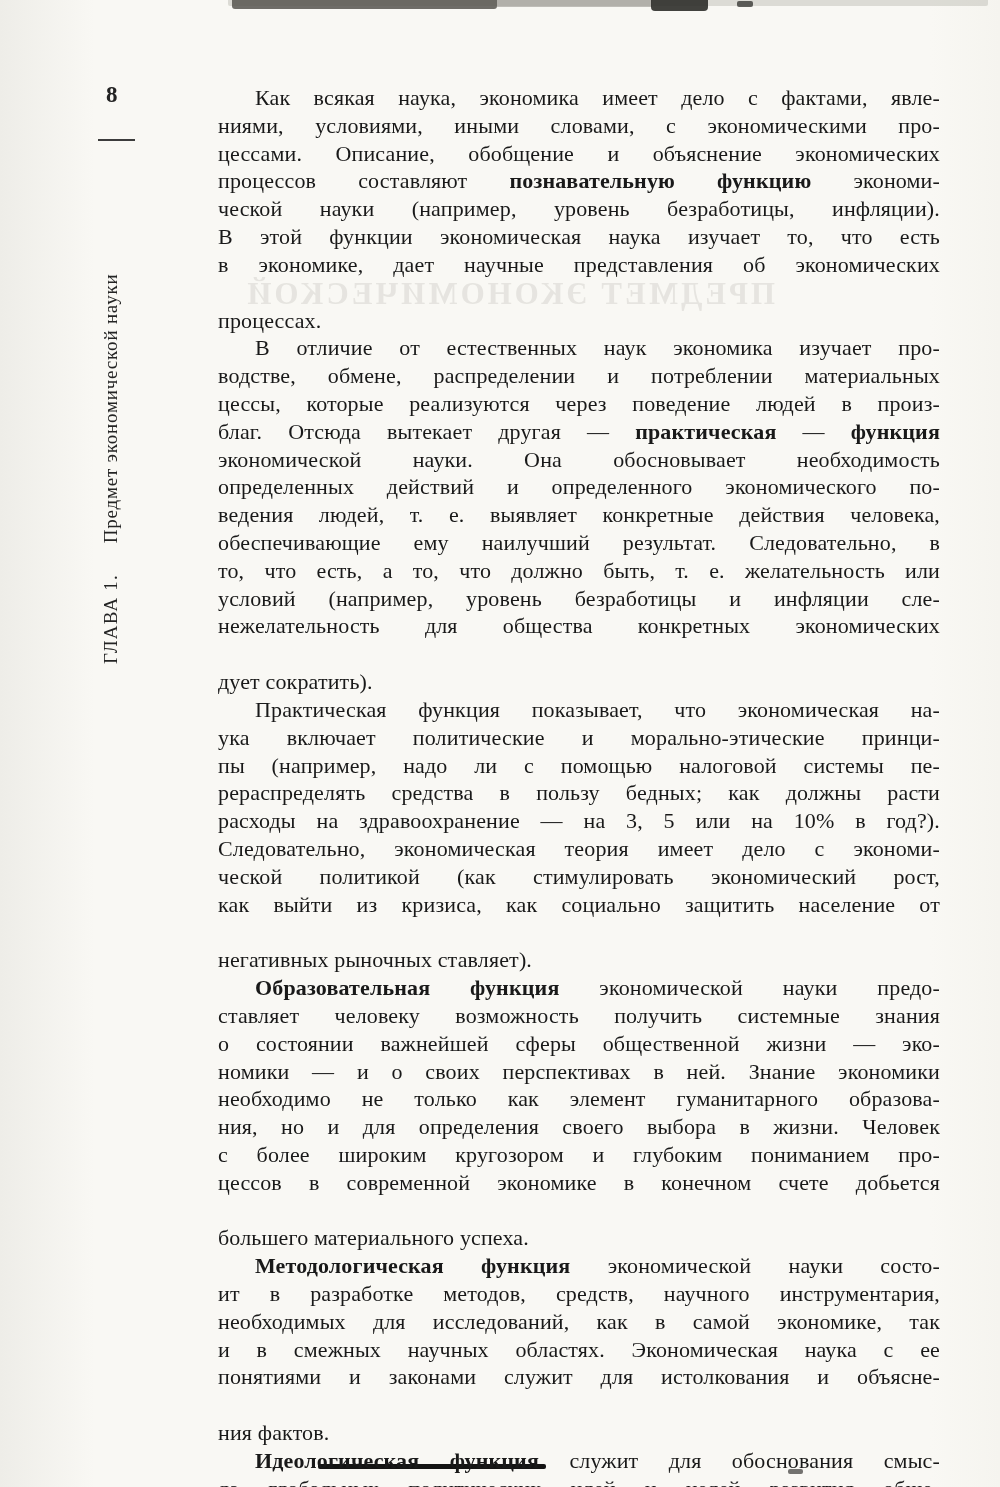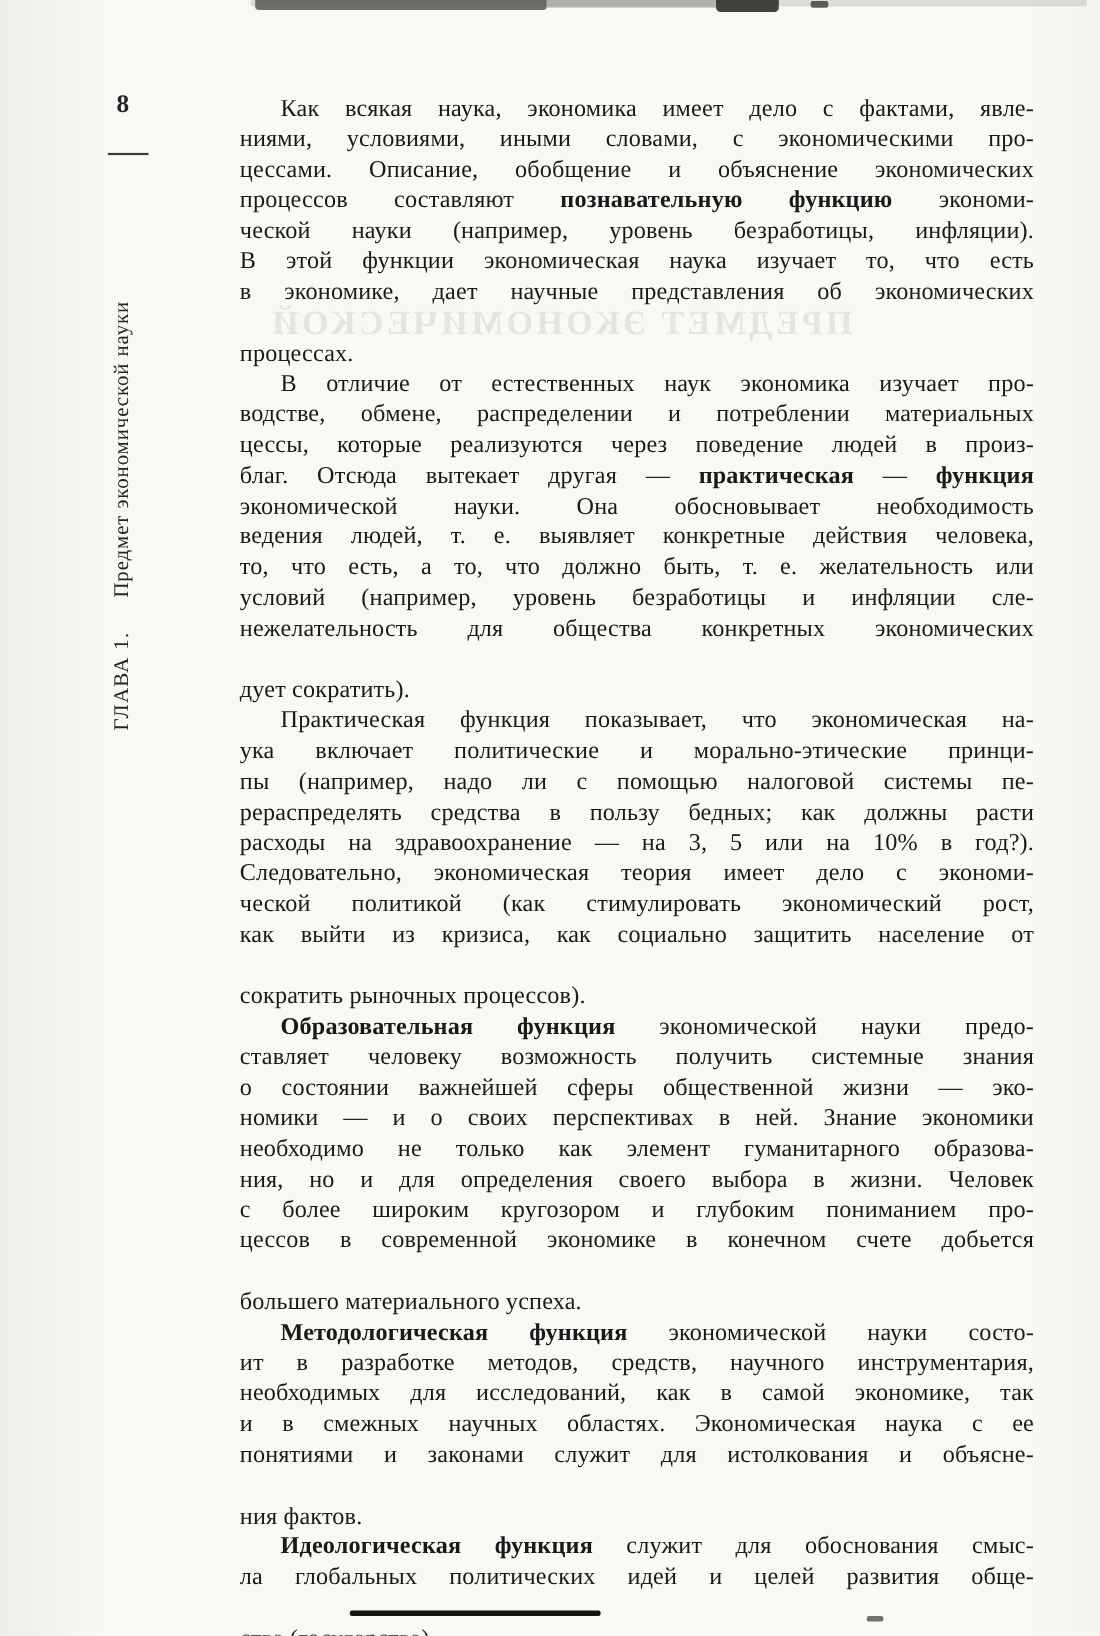--- a/index.html
+++ b/index.html
@@ -161,36 +161,38 @@
         <div class="line">В этой функции экономическая наука изучает то, что есть</div>
         <div class="line">в экономике, дает научные представления об экономических</div>
         <div class="line last">процессах.</div>
       </div>
       <div class="paragraph">
         <div class="line first">В отличие от естественных наук экономика изучает про-</div>
         <div class="line">водстве, обмене, распределении и потреблении материальных</div>
         <div class="line">цессы, которые реализуются через поведение людей в произ-</div>
         <div class="line">благ. Отсюда вытекает другая — <b>практическая</b> — <b>функция</b></div>
         <div class="line">экономической науки. Она обосновывает необходимость</div>
+        <div class="line">определенных действий и определенного экономического по-</div>
         <div class="line">ведения людей, т. е. выявляет конкретные действия человека,</div>
+        <div class="line">обеспечивающие ему наилучший результат. Следовательно, в</div>
         <div class="line">то, что есть, а то, что должно быть, т. е. желательность или</div>
         <div class="line">условий (например, уровень безработицы и инфляции сле-</div>
         <div class="line">нежелательность для общества конкретных экономических</div>
         <div class="line last">дует сократить).</div>
       </div>
       <div class="paragraph">
         <div class="line first">Практическая функция показывает, что экономическая на-</div>
         <div class="line">ука включает политические и морально-этические принци-</div>
         <div class="line">пы (например, надо ли с помощью налоговой системы пе-</div>
         <div class="line">рераспределять средства в пользу бедных; как должны расти</div>
         <div class="line">расходы на здравоохранение — на 3, 5 или на 10% в год?).</div>
         <div class="line">Следовательно, экономическая теория имеет дело с экономи-</div>
         <div class="line">ческой политикой (как стимулировать экономический рост,</div>
         <div class="line">как выйти из кризиса, как социально защитить население от</div>
-        <div class="line last">сократить рыночных процессов).</div>
+        <div class="line last">негативных рыночных ставляет).</div>
       </div>
       <div class="paragraph">
         <div class="line first"><b>Образовательная функция</b> экономической науки предо-</div>
         <div class="line">ставляет человеку возможность получить системные знания</div>
         <div class="line">о состоянии важнейшей сферы общественной жизни — эко-</div>
         <div class="line">номики — и о своих перспективах в ней. Знание экономики</div>
         <div class="line">необходимо не только как элемент гуманитарного образова-</div>
         <div class="line">ния, но и для определения своего выбора в жизни. Человек</div>
         <div class="line">с более широким кругозором и глубоким пониманием про-</div>
         <div class="line">цессов в современной экономике в конечном счете добьется</div>

